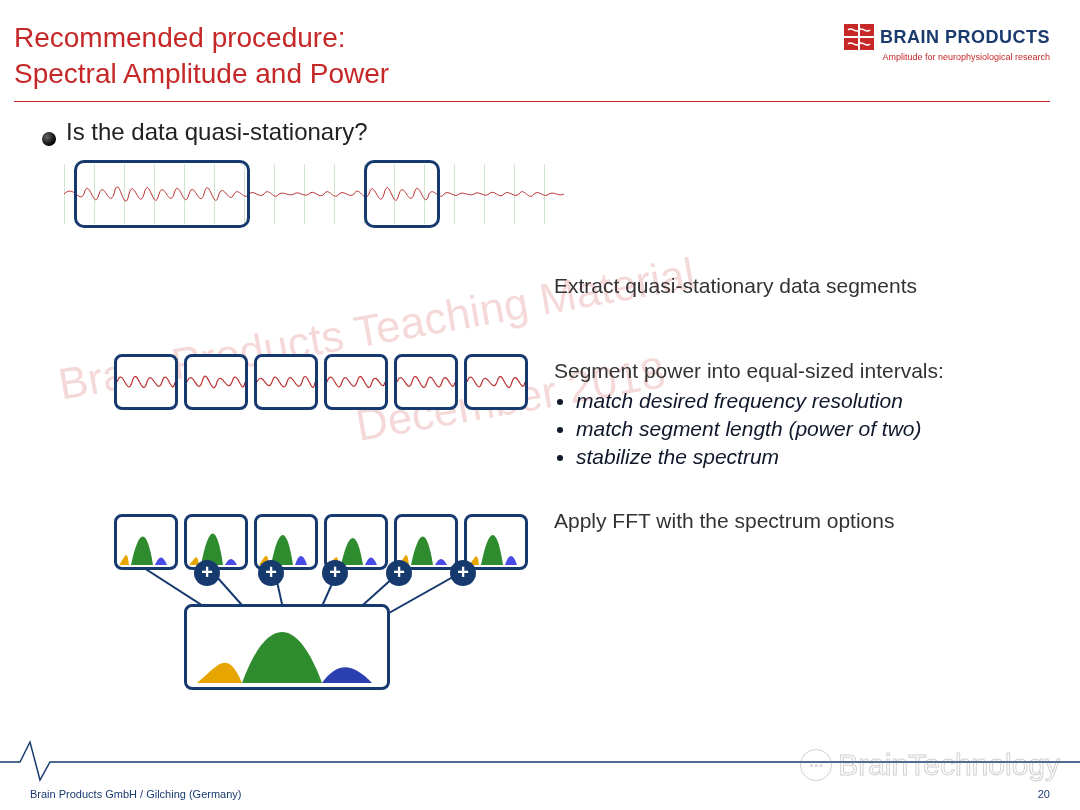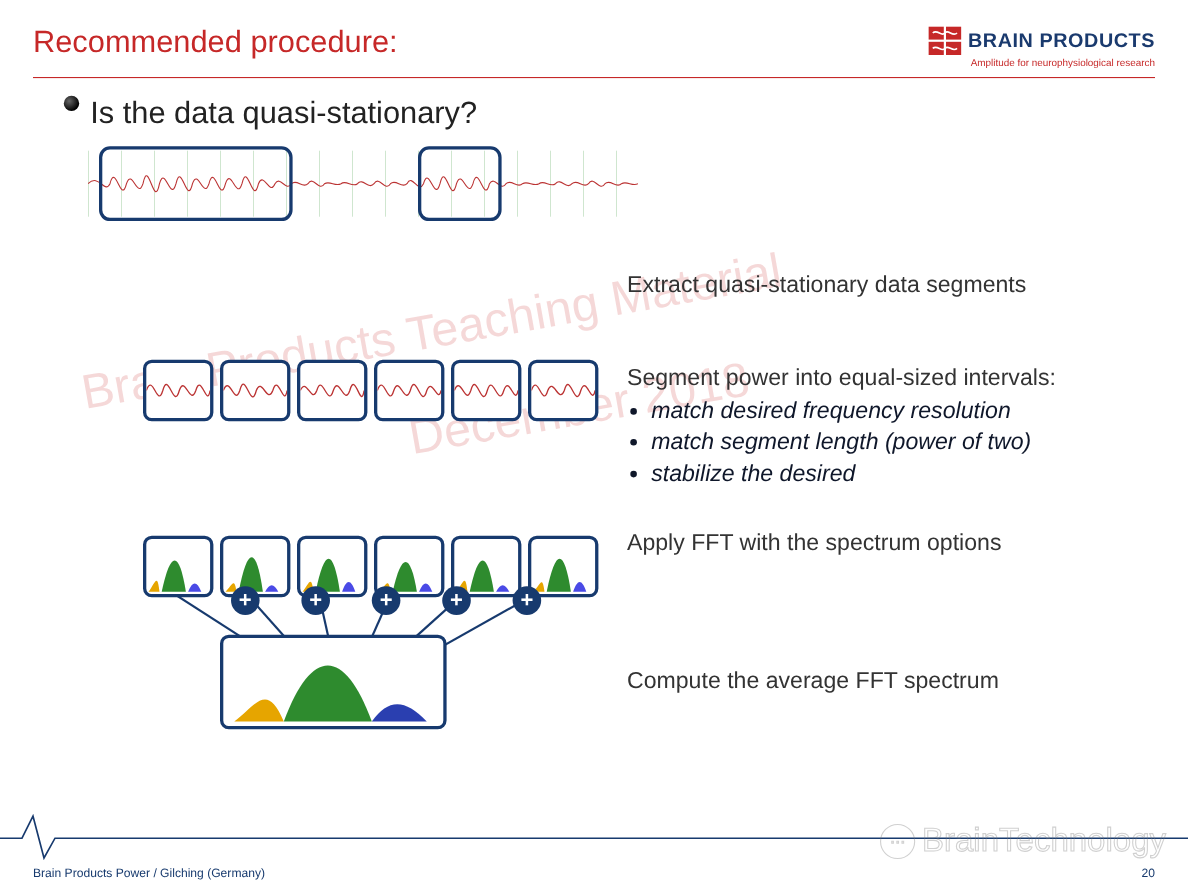--- a/index.html
+++ b/index.html
@@ -11,21 +11,21 @@
     background: #fff;
     position: relative;
     overflow: hidden;
     color: #222;
   }
   .slide {
     position: relative;
     width: 100%;
     height: 100%;
     box-sizing: border-box;
-    padding: 20px 30px 40px 30px;
+    padding: 20px 30px 40px 14px;
   }
   .header {
     display: flex;
     justify-content: space-between;
     align-items: flex-start;
   }
   .title-block {
     font-size: 28px;
     color: #c62828;
     line-height: 1.3;
@@ -57,24 +57,24 @@
     position: relative;
   }
   .logo-shape svg { display: block; }
   hr.div {
     border: none;
     border-top: 1px solid #c62828;
     margin: 8px 0 16px 0;
   }
   .bullet-row {
     display: flex;
-    align-items: flex-start;
+    align-items: flex-end;
     gap: 10px;
     margin-left: 28px;
-    font-size: 28px;
+    font-size: 24px;
   }
   .bullet-dot {
     width: 14px; height: 14px; border-radius: 50%;
     background: radial-gradient(circle at 35% 35%, #666 0%, #000 70%);
     flex: 0 0 auto;
   }
   .content {
     position: relative;
     margin-top: 18px;
     height: 560px;
@@ -218,20 +218,21 @@
   }
 </style>
 </head>
 <body>
 
 <div class="slide">
 
   <div class="header">
     <div class="title-block">
       <div>Recommended procedure:</div>
+      <div>Spectral Amplitude and Power</div>
     </div>
     <div class="logo">
       <div class="logo-top">
         <div class="logo-shape">
           <svg viewBox="0 0 30 26">
             <rect x="0" y="0" width="14" height="12" fill="#c62828"></rect>
             <rect x="16" y="0" width="14" height="12" fill="#c62828"></rect>
             <rect x="0" y="14" width="14" height="12" fill="#c62828"></rect>
             <rect x="16" y="14" width="14" height="12" fill="#c62828"></rect>
             <path d="M4 6 C8 2,12 10,15 6 C18 2,22 10,26 6" stroke="#fff" stroke-width="1.5" fill="none"></path>
@@ -267,31 +268,28 @@
 
     <div class="right-col" style="top:110px;">
       <div class="step-text">Extract quasi-stationary data segments</div>
     </div>
 
     <div class="right-col" style="top:195px;">
       <div class="step-text">Segment power into equal-sized intervals:</div>
       <ul>
         <li>match desired frequency resolution</li>
         <li>match segment length (power of two)</li>
-        <li>stabilize the desired</li>
+        <li>stabilize the spectrum</li>
       </ul>
     </div>
 
     <div class="right-col" style="top:345px;">
       <div class="step-text">Apply FFT with the spectrum options</div>
     </div>
 
-    <div class="right-col" style="top:470px;">
-      <div class="step-text">Compute the average FFT spectrum</div>
-    </div>
 
     <div style="position:absolute; top:190px; left:0;">
       <div class="small-boxes">
         <div class="seg">
             <svg viewBox="0 0 58 50">
               <path d="M0 25 C6 8,10 42,15 25 C20 6,25 44,30 25 C35 10,40 40,45 25 C50 8,55 42,58 25" stroke="#b33" stroke-width="1.2" fill="none"></path>
             </svg>
           </div>
         <div class="seg">
             <svg viewBox="0 0 58 50">
@@ -396,17 +394,17 @@
   <svg class="footer-wave" viewBox="0 0 1080 50" preserveAspectRatio="none">
     <path d="M0 30 L20 30 L30 10 L40 48 L50 30 L1080 30" stroke="#173a6e" stroke-width="1.5" fill="none"></path>
   </svg>
 
   <div class="bt-water">
     <span class="chat">⋯</span>
     <span>BrainTechnology</span>
   </div>
 
   <div class="footer">
-    <span>Brain Products Power / Gilching (Germany)</span>
+    <span>Brain Products GmbH / Gilching (Germany)</span>
     <span>20</span>
   </div>
 
 </div>
 
 </body></html>

